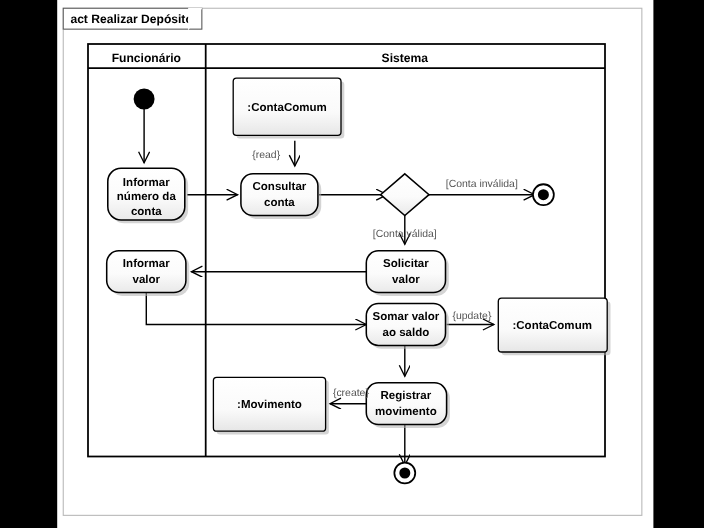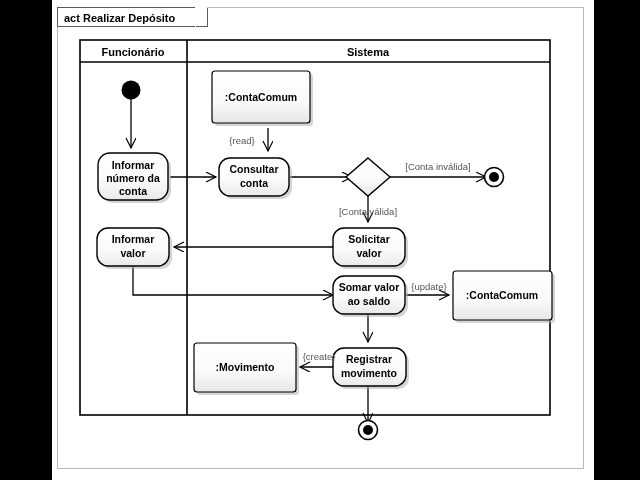--- a/index.html
+++ b/index.html
@@ -4,21 +4,21 @@
 <style>
   html,body{margin:0;padding:0;background:#000;}
   body{width:640px;height:480px;overflow:hidden;
        font-family:"Liberation Sans","DejaVu Sans",sans-serif;}
   #stage{position:relative;width:640px;height:480px;background:#000;}
   #canvas{position:absolute;left:52px;top:0;width:542px;height:480px;background:#ffffff;}
   #frame{position:absolute;left:5px;top:7px;width:527px;height:462px;
          border:1px solid #b9b9b9;background:#ffffff;box-sizing:border-box;}
   #frame-tab{position:absolute;left:5px;top:7px;height:20px;
              border:1px solid #5a5a5a;background:#ffffff;box-sizing:border-box;
-             padding:2px 32px 0 6px;font-size:11px;font-weight:bold;color:#000;
+             padding:2px 8px 0 6px;font-size:11px;font-weight:bold;color:#000;
              white-space:nowrap;line-height:16px;}
   #frame-tab:after{content:"";position:absolute;right:-1px;top:-1px;
                    width:0;height:0;border-left:13px solid #ffffff;
                    border-bottom:21px solid transparent;}
   svg{position:absolute;left:0;top:0;}
   .lane-label{font-size:11px;font-weight:bold;fill:#000;text-anchor:middle;}
   .node-label{font-size:10.5px;font-weight:bold;fill:#000;text-anchor:middle;}
   .obj-label{font-size:10.5px;font-weight:bold;fill:#000;text-anchor:middle;}
   .edge-label{font-size:9.5px;fill:#555;text-anchor:middle;}
   .lane-line{stroke:#000;stroke-width:1.6;fill:none;}

